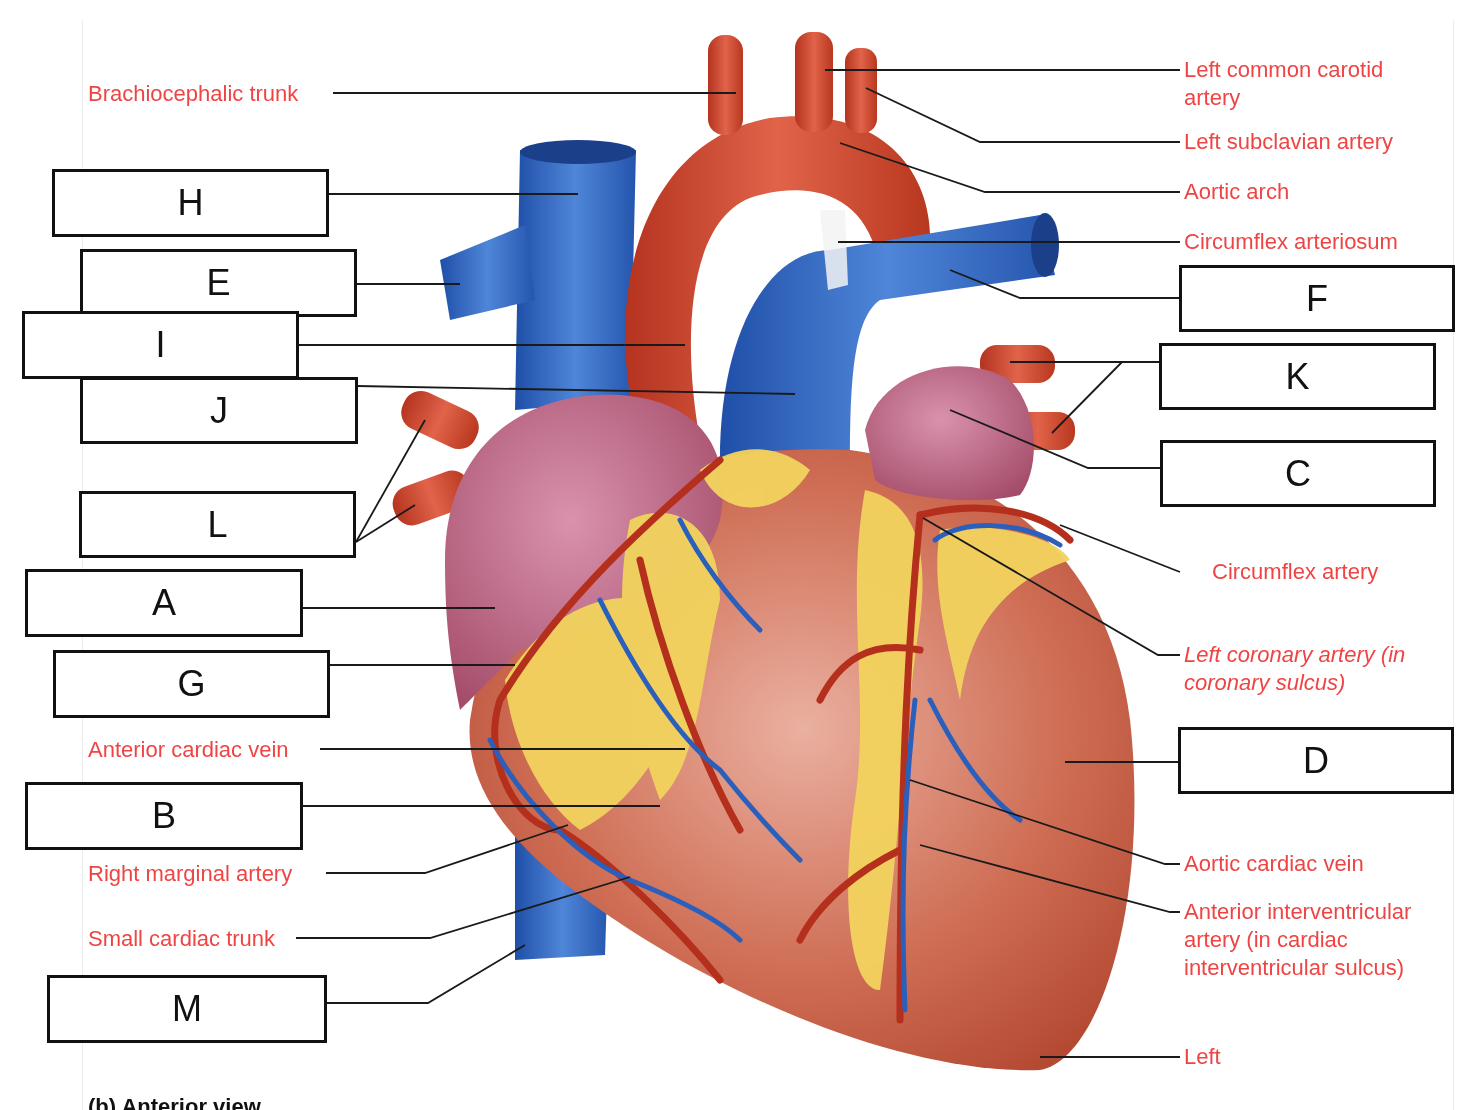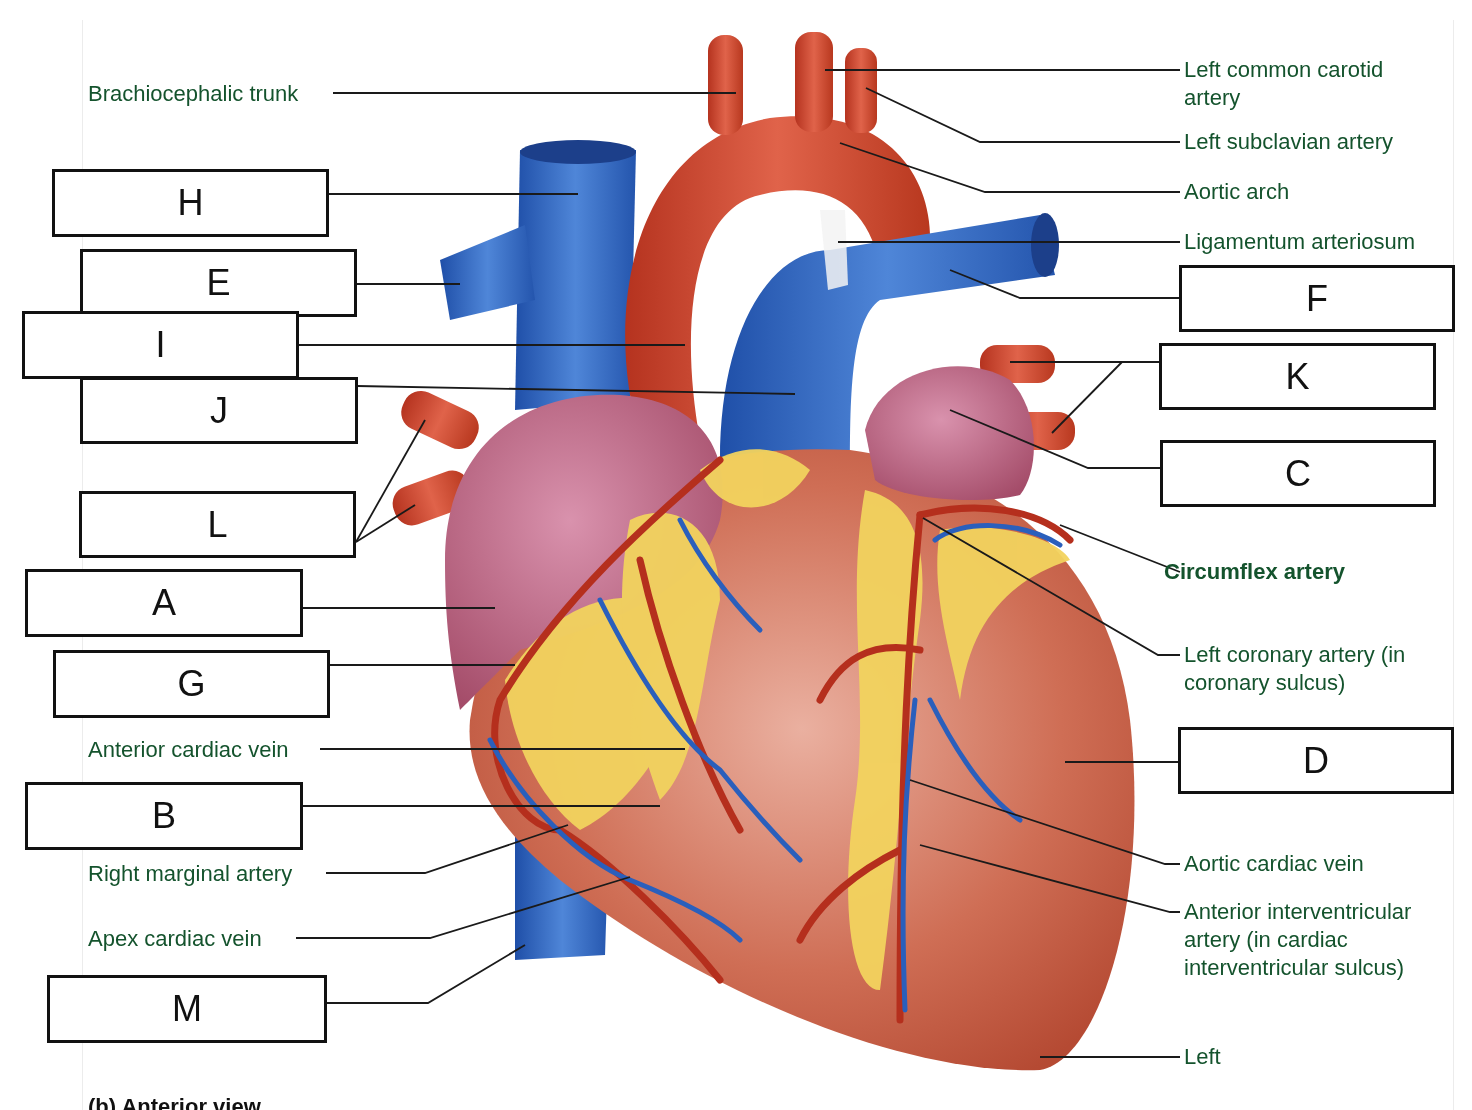--- a/index.html
+++ b/index.html
@@ -1,19 +1,19 @@
 <!DOCTYPE html>
 <html><head>
 <meta charset="utf-8">
 <style>
   html, body { margin:0; padding:0; background:#ffffff; }
   body { width:1472px; height:1110px; position:relative; overflow:hidden;
          font-family:"Liberation Sans", sans-serif; color:#1a1a1a; }
   .frame-line { position:absolute; top:20px; bottom:0; width:1px; background:#ececec; }
-  .label { position:absolute; font-size:22px; line-height:28px; white-space:nowrap; color:#14532d; }
+  .label { position:absolute; font-size:22px; line-height:28px; white-space:nowrap; color:#ef4444; }
   .label.multi { white-space:normal; }
   .box { position:absolute; background:#fff; border:3px solid #111; box-sizing:border-box;
          display:flex; align-items:center; justify-content:center; font-size:36px; color:#111;
          cursor:text; }
   svg.art { position:absolute; left:0; top:0; }
   .caption { position:absolute; left:88px; top:1094px; font-size:22px; font-weight:bold; color:#111; }
 </style>
 </head>
 <body>
 
@@ -130,28 +130,28 @@
     <path d="M1065 762 L1180 762"></path>
     <path d="M910 780 L1165 864 L1180 864"></path>
     <path d="M920 845 L1170 912 L1180 912"></path>
     <path d="M1040 1057 L1180 1057"></path>
   </g>
 </svg>
 
 <div class="label" style="left:88px; top:80px;">Brachiocephalic trunk</div>
 <div class="label" style="left:88px; top:736px;">Anterior cardiac vein</div>
 <div class="label" style="left:88px; top:860px;">Right marginal artery</div>
-<div class="label" style="left:88px; top:925px;">Apex cardiac vein</div>
+<div class="label" style="left:88px; top:925px;">Small cardiac trunk</div>
 
 <div class="label multi" style="left:1184px; top:56px; width:240px;">Left common carotid artery</div>
 <div class="label" style="left:1184px; top:128px;">Left subclavian artery</div>
 <div class="label" style="left:1184px; top:178px;">Aortic arch</div>
-<div class="label" style="left:1184px; top:228px;">Ligamentum arteriosum</div>
-<div class="label" style="left:1164px; top:558px;font-weight:bold;">Circumflex artery</div>
-<div class="label multi" style="left:1184px; top:641px; width:240px;">Left coronary artery (in coronary sulcus)</div>
+<div class="label" style="left:1184px; top:228px;">Circumflex arteriosum</div>
+<div class="label" style="left:1212px; top:558px;">Circumflex artery</div>
+<div class="label multi" style="left:1184px; top:641px; width:240px;font-style:italic;">Left coronary artery (in coronary sulcus)</div>
 <div class="label" style="left:1184px; top:850px;">Aortic cardiac vein</div>
 <div class="label multi" style="left:1184px; top:898px; width:270px;">Anterior interventricular artery (in cardiac interventricular sulcus)</div>
 <div class="label" style="left:1184px; top:1043px;">Left</div>
 
 <div class="box" style="left:52px; top:169px; width:277px; height:68px;">
     <span>H</span>
   </div>
 <div class="box" style="left:80px; top:249px; width:277px; height:68px;">
     <span>E</span>
   </div>

